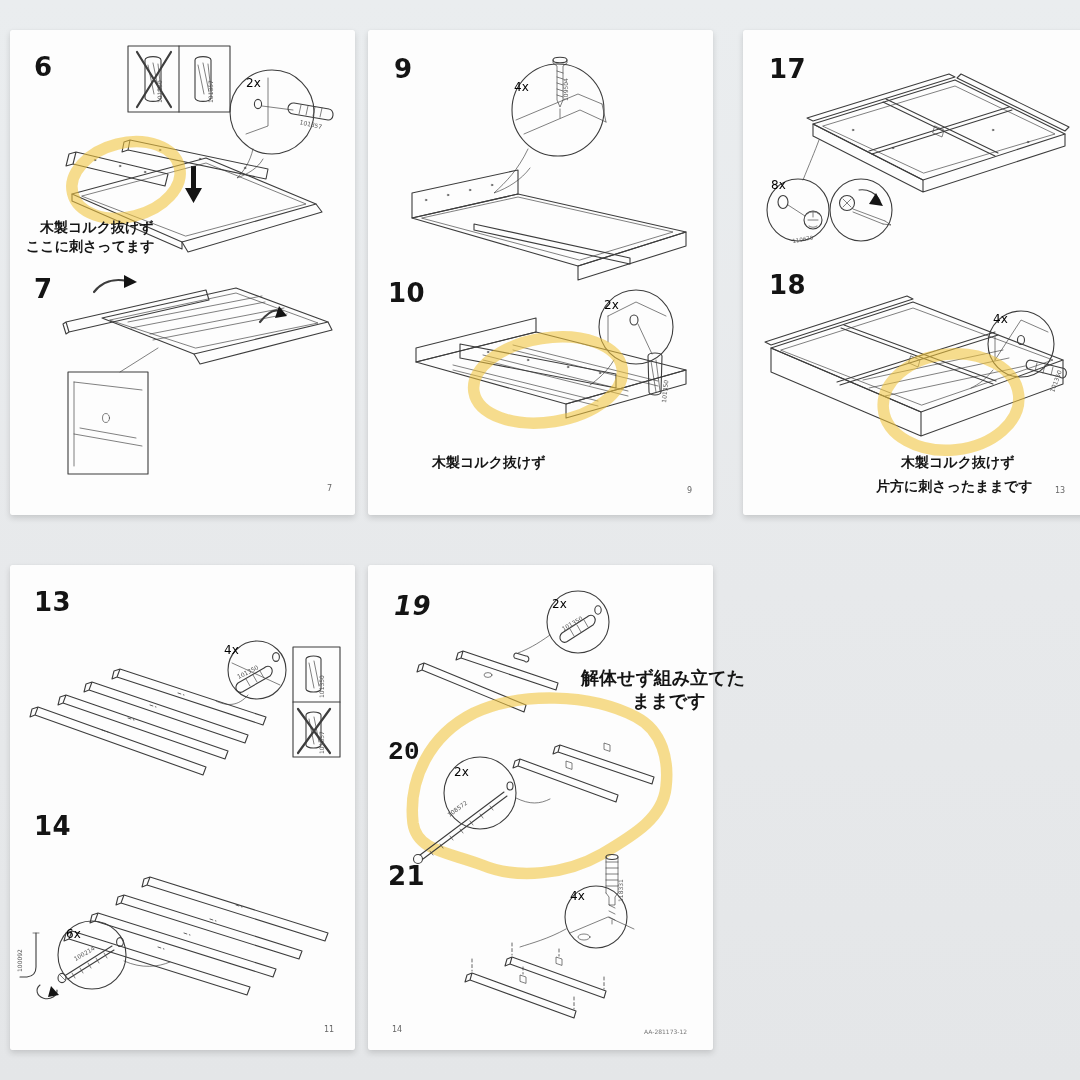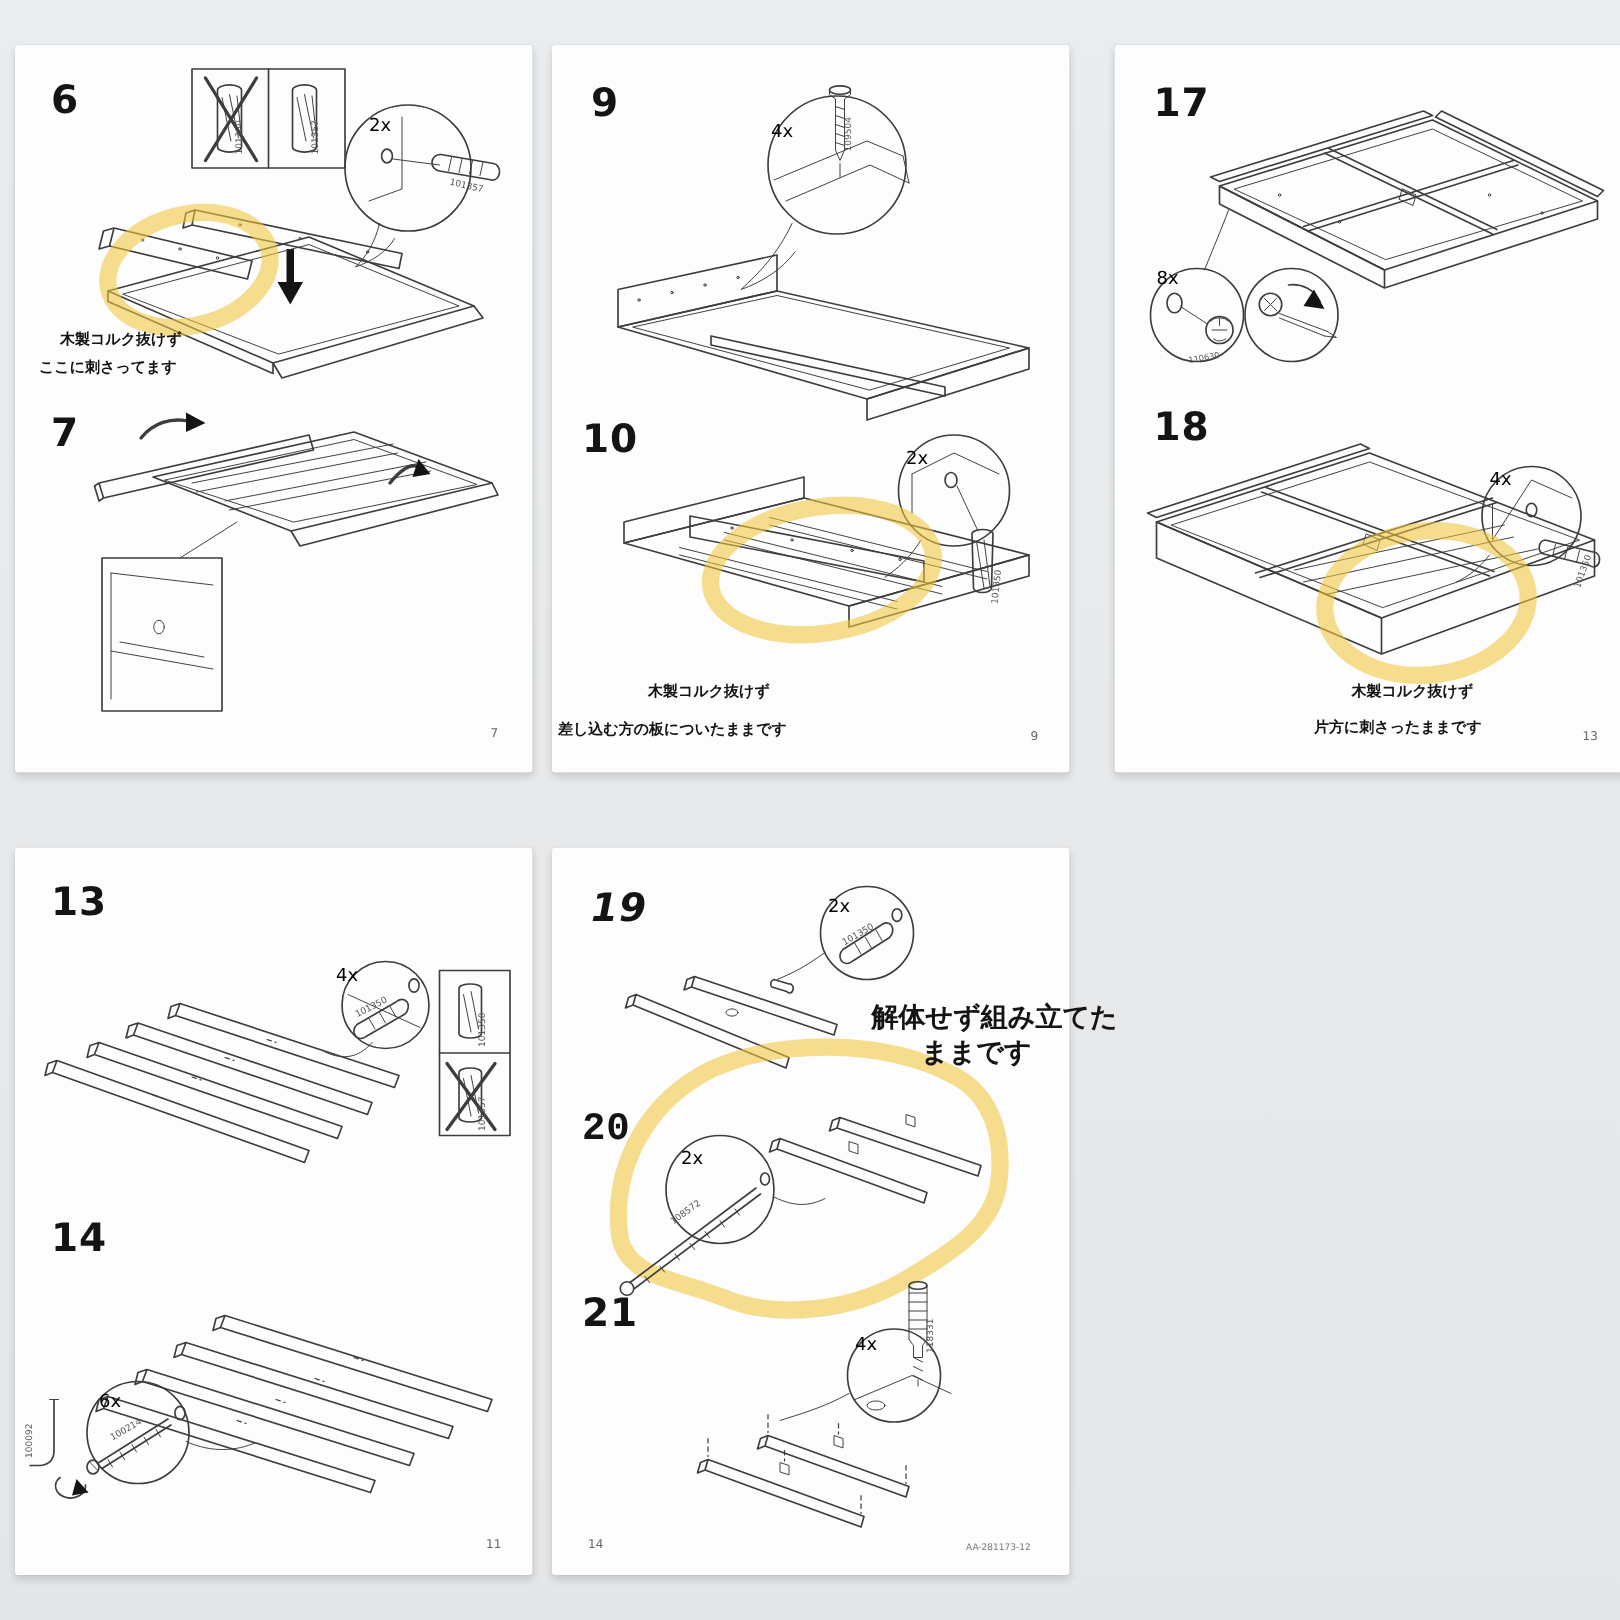--- a/index.html
+++ b/index.html
@@ -18,21 +18,21 @@
     stroke:#3d3d3d; stroke-width:1.1; fill:none;
     stroke-linejoin:round; stroke-linecap:round;
   }
   .art .thin { stroke-width:0.65; }
   .art .thk  { stroke-width:2.2; }
   .art .blk  { fill:#141414; stroke:none; }
   .art .dash { stroke-dasharray:3 2.6; stroke-width:0.8; }
   .art .hl   { stroke:#f1c53c; stroke-width:11.5; opacity:0.58; fill:none; }
   .step-num { position:absolute; font-weight:700; font-size:26px; letter-spacing:0.5px; white-space:nowrap; }
   .count    { position:absolute; font-size:12px; color:#000000; white-space:nowrap; }
-  .jp       { position:absolute; font-weight:700; font-size:10px; white-space:nowrap; }
+  .jp       { position:absolute; font-weight:700; font-size:14px; white-space:nowrap; }
   .jp-sm    { font-size:18px; }
   .jp-lg    { font-size:19px; }
   .part     { position:absolute; font-size:6px; color:#555; white-space:nowrap; transform-origin:0 100%; }
   .pagenum  { position:absolute; font-size:8px; color:#666; }
   .doccode  { position:absolute; font-size:6px; color:#777; }
 </style>
 </head>
 <body>
 
 <div class="canvas">
@@ -148,21 +148,20 @@
         <ellipse class="hl" cx="180" cy="350" rx="75" ry="42" transform="rotate(-9 180 350)"></ellipse>
       </g>
     </svg>
     <span class="step-num" style="left:26px;top:24px;">9</span>
     <span class="count" style="left:146px;top:50px;">4x</span>
     <span class="part" style="left:201px;top:64px;transform:rotate(-90deg);">109504</span>
     <span class="step-num" style="left:20px;top:248px;">10</span>
     <span class="count" style="left:236px;top:268px;">2x</span>
     <span class="part" style="left:299px;top:366px;transform:rotate(-84deg);">101350</span>
     <span class="jp" style="left:64px;top:424px;">木製コルク抜けず</span>
-    <span class="jp" style="left:4px;top:449px;">差し込む方の板についたままです</span>
     <span class="pagenum" style="left:319px;top:456px;">9</span>
   </div>
 
   <div class="page" style="left:743px;top:30px;">
     <svg class="art" width="345" height="485" viewBox="0 0 345 485">
       <g>
         <path d="M70,94 L212,50 L322,104 L180,150 Z"></path>
         <path class="thin" d="M80,96 L212,56 L312,104 L181,143 Z"></path>
         <path d="M70,94 L70,106 L180,162 L180,150 Z M180,162 L322,116 L322,104"></path>
         <path d="M140,72 L252,126 M143,69 L255,123"></path>
@@ -322,21 +321,21 @@
         <path d="M188,398 l0,-6 l6,2 l0,6 z" class="thin"></path>
         <path d="M104,408 L208,446 L206,453 L102,415 Z M104,408 L99,410 L97,417 L102,415"></path>
         <path d="M152,416 l0,-6 l6,2 l0,6 z" class="thin"></path>
         <path class="dash" d="M144,378 L144,390 M236,412 L236,424 M104,394 L104,406 M206,432 L206,444 M191,384 L191,391 M155,402 L155,409"></path>
       </g>
     </svg>
     <span class="step-num" style="left:26px;top:26px;font-style:italic;">19</span>
     <span class="count" style="left:184px;top:32px;">2x</span>
     <span class="part" style="left:196px;top:60px;transform:rotate(-30deg);">101350</span>
     <span class="jp jp-sm" style="left:213px;top:101px;">解体せず組み立てた</span>
-    <span class="jp jp-sm" style="left:246px;top:124px;">ままです</span>
+    <span class="jp jp-sm" style="left:264px;top:124px;">ままです</span>
     <span class="step-num" style="left:20px;top:172px;font-family:Liberation Mono, monospace;">20</span>
     <span class="count" style="left:86px;top:200px;">2x</span>
     <span class="part" style="left:82px;top:246px;transform:rotate(-36deg);">108572</span>
     <span class="step-num" style="left:20px;top:296px;">21</span>
     <span class="count" style="left:202px;top:324px;">4x</span>
     <span class="part" style="left:256px;top:330px;transform:rotate(-90deg);">118331</span>
     <span class="pagenum" style="left:24px;top:460px;">14</span>
     <span class="doccode" style="left:276px;top:463px;">AA-281173-12</span>
   </div>
 

